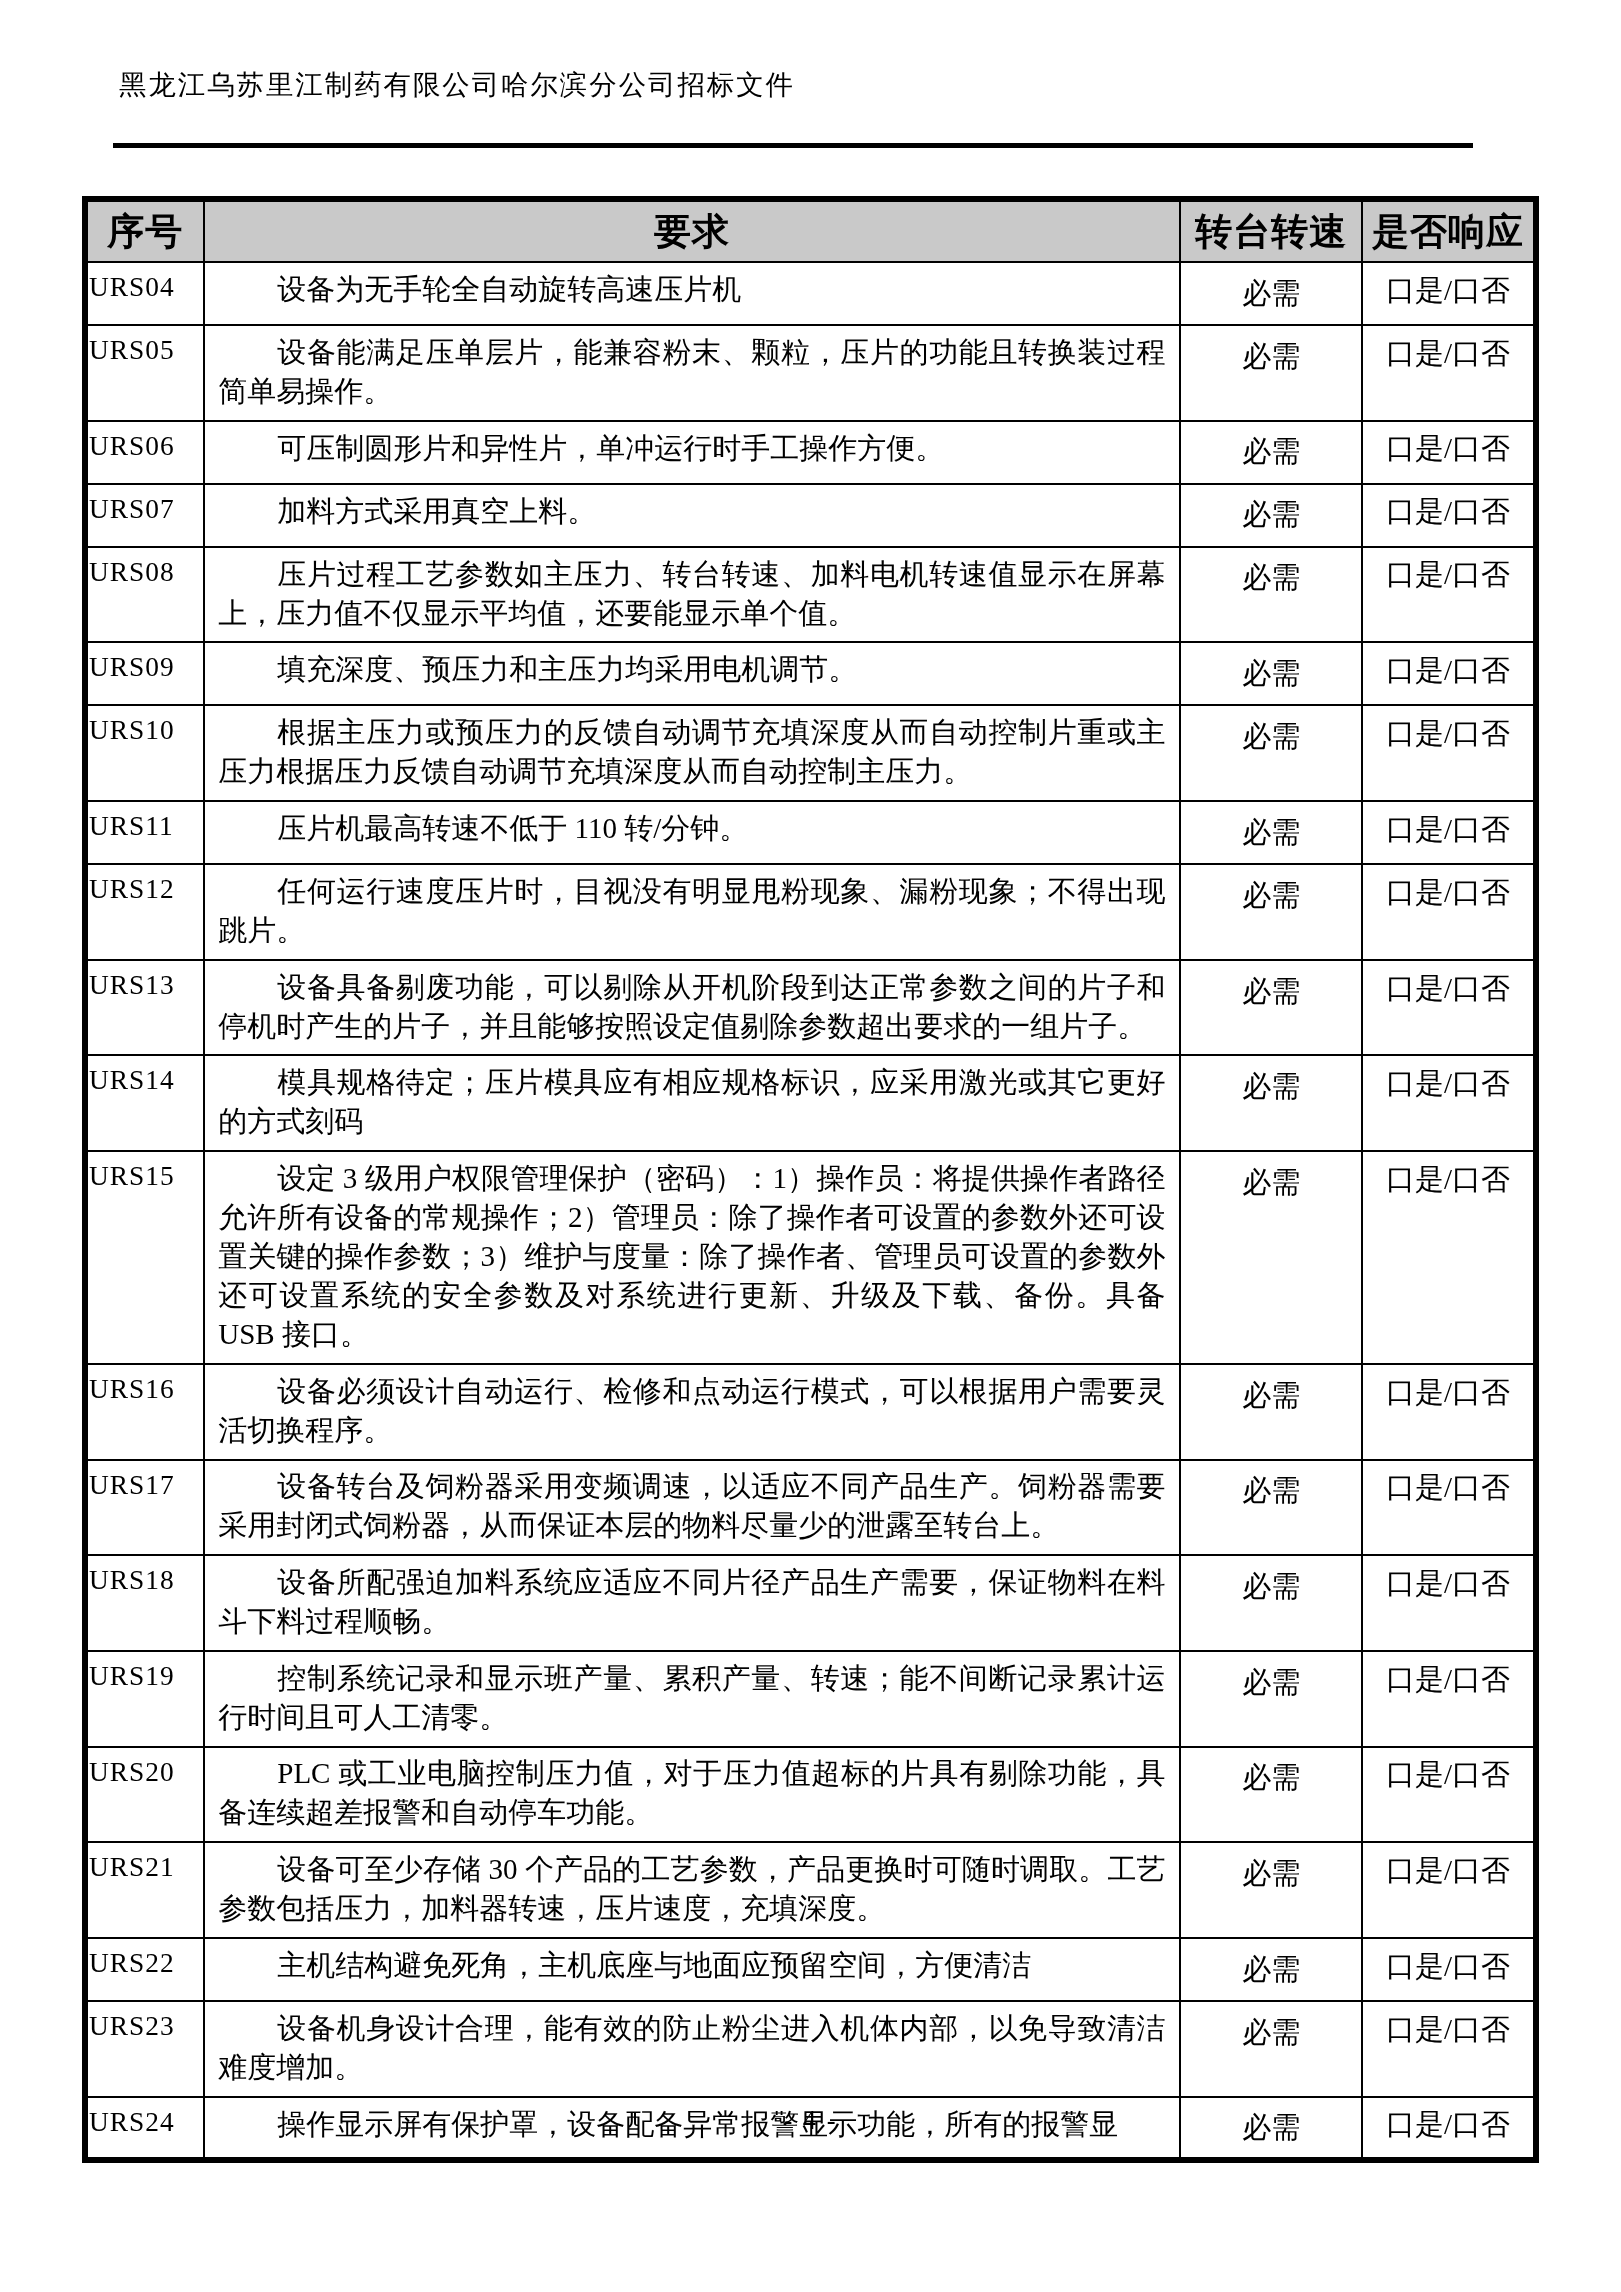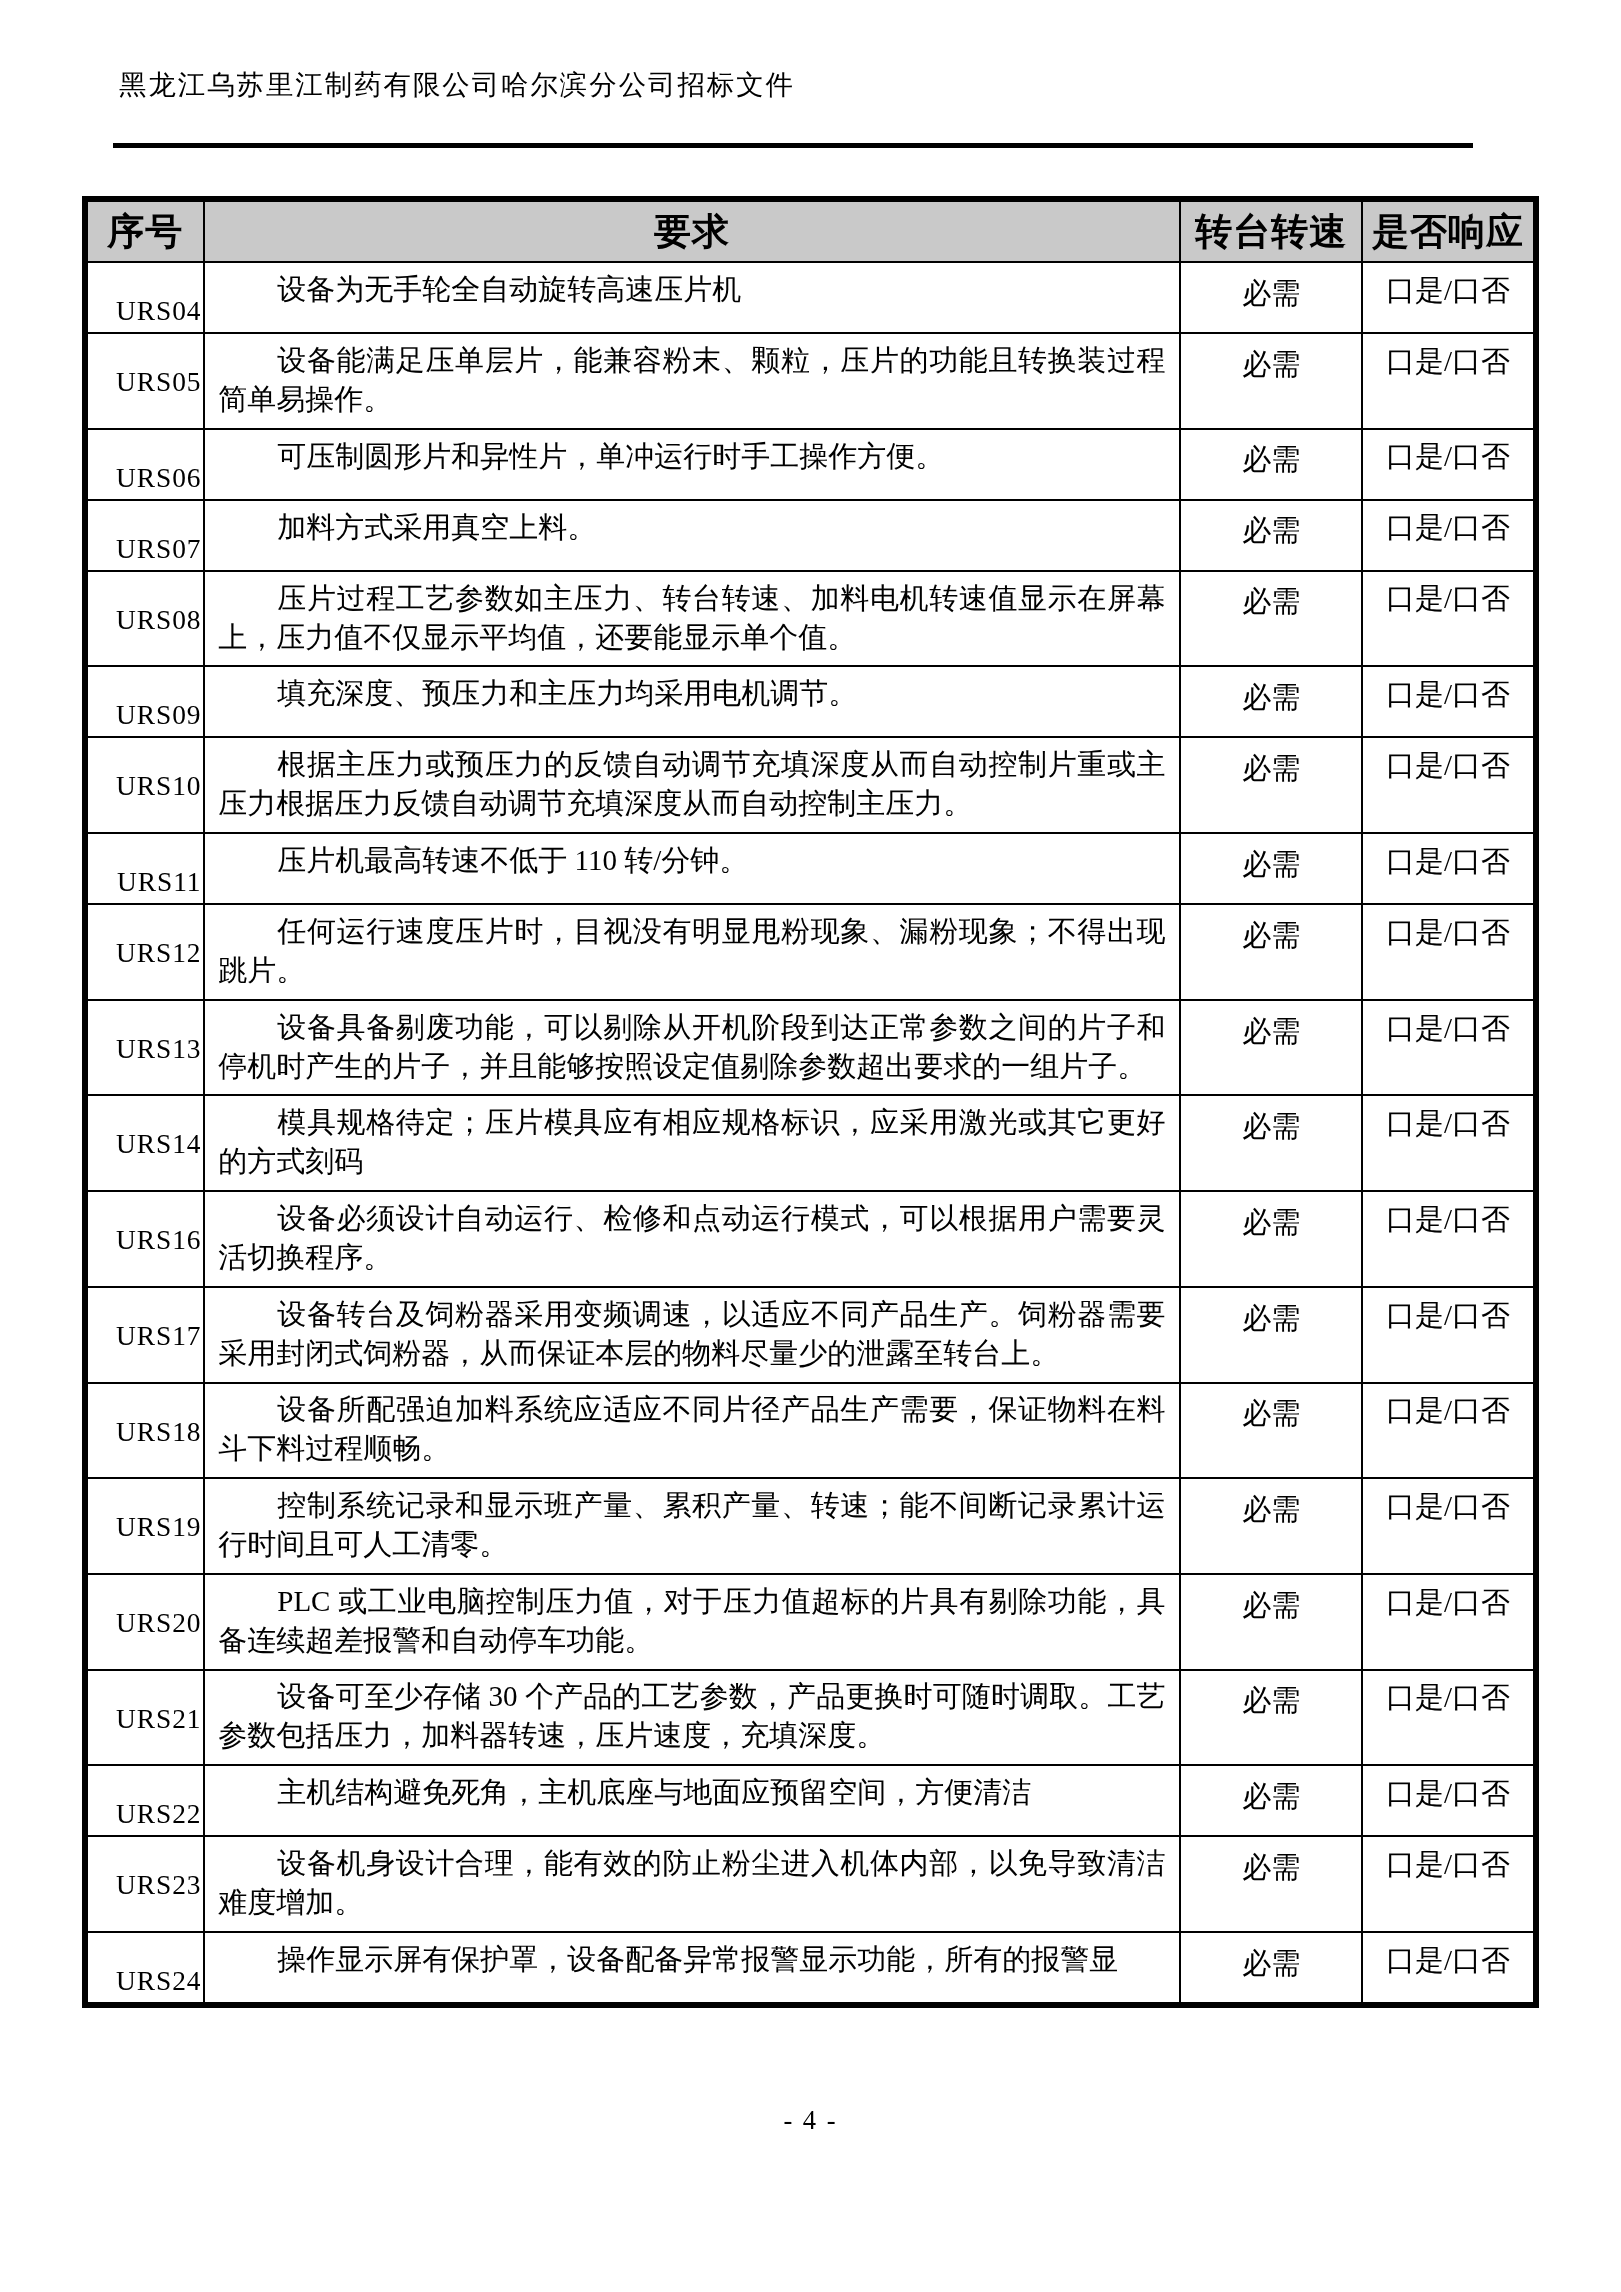--- a/index.html
+++ b/index.html
@@ -66,22 +66,22 @@
     line-height: 39px;
     vertical-align: top;
     background: #ffffff;
   }
   .req-table tbody tr { height: 63px; }
   .col-id   { width: 118px; }
   .col-req  { width: 972px; }
   .col-nec  { width: 181px; }
   .col-resp { width: 173px; }
   td.col-id {
-    text-align: right;
-    padding-top: 29px;
+    text-align: left;
+    padding-top: 5px;
     font-size: 27.4px;
     letter-spacing: 1px;
   }
   td.col-req {
     text-align: justify;
     text-justify: inter-character;
     padding: 6.9px 13.7px 8.8px 13.7px;
     text-indent: 59px;
     border-radius: 12px;
   }
@@ -188,20 +188,26 @@
           <td class="col-nec">必需</td>
           <td class="col-resp">口是/口否</td>
         </tr>
         <tr>
           <td class="col-id">URS14</td>
           <td class="col-req">模具规格待定；压片模具应有相应规格标识，应采用激光或其它更好的方式刻码</td>
           <td class="col-nec">必需</td>
           <td class="col-resp">口是/口否</td>
         </tr>
         <tr>
+          <td class="col-id">URS15</td>
+          <td class="col-req">设定 3 级用户权限管理保护（密码）：1）操作员：将提供操作者路径允许所有设备的常规操作；2）管理员：除了操作者可设置的参数外还可设置关键的操作参数；3）维护与度量：除了操作者、管理员可设置的参数外还可设置系统的安全参数及对系统进行更新、升级及下载、备份。具备 USB 接口。</td>
+          <td class="col-nec">必需</td>
+          <td class="col-resp">口是/口否</td>
+        </tr>
+        <tr>
           <td class="col-id">URS16</td>
           <td class="col-req">设备必须设计自动运行、检修和点动运行模式，可以根据用户需要灵活切换程序。</td>
           <td class="col-nec">必需</td>
           <td class="col-resp">口是/口否</td>
         </tr>
         <tr>
           <td class="col-id">URS17</td>
           <td class="col-req">设备转台及饲粉器采用变频调速，以适应不同产品生产。饲粉器需要采用封闭式饲粉器，从而保证本层的物料尽量少的泄露至转台上。</td>
           <td class="col-nec">必需</td>
           <td class="col-resp">口是/口否</td>

